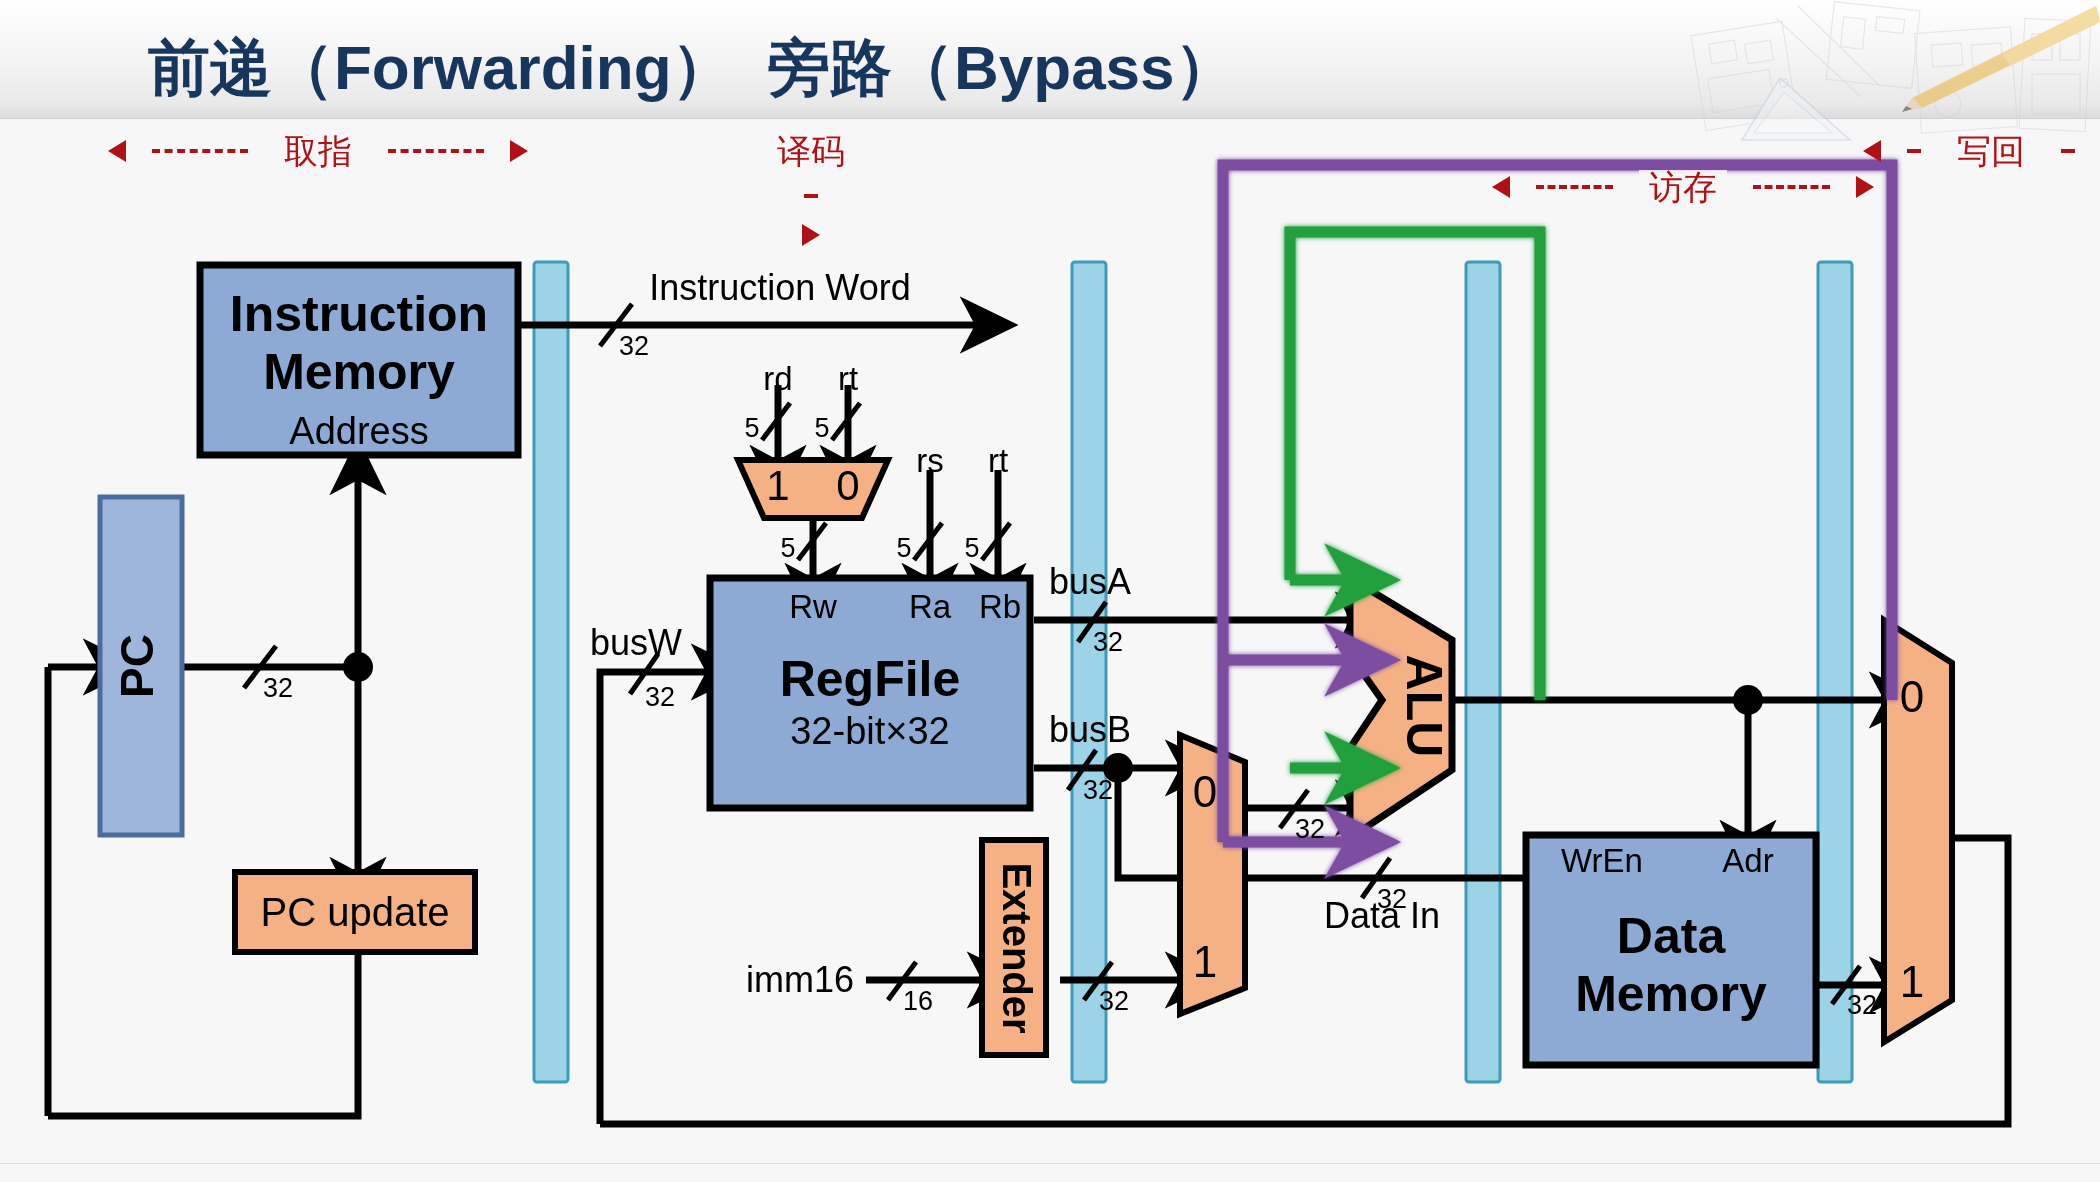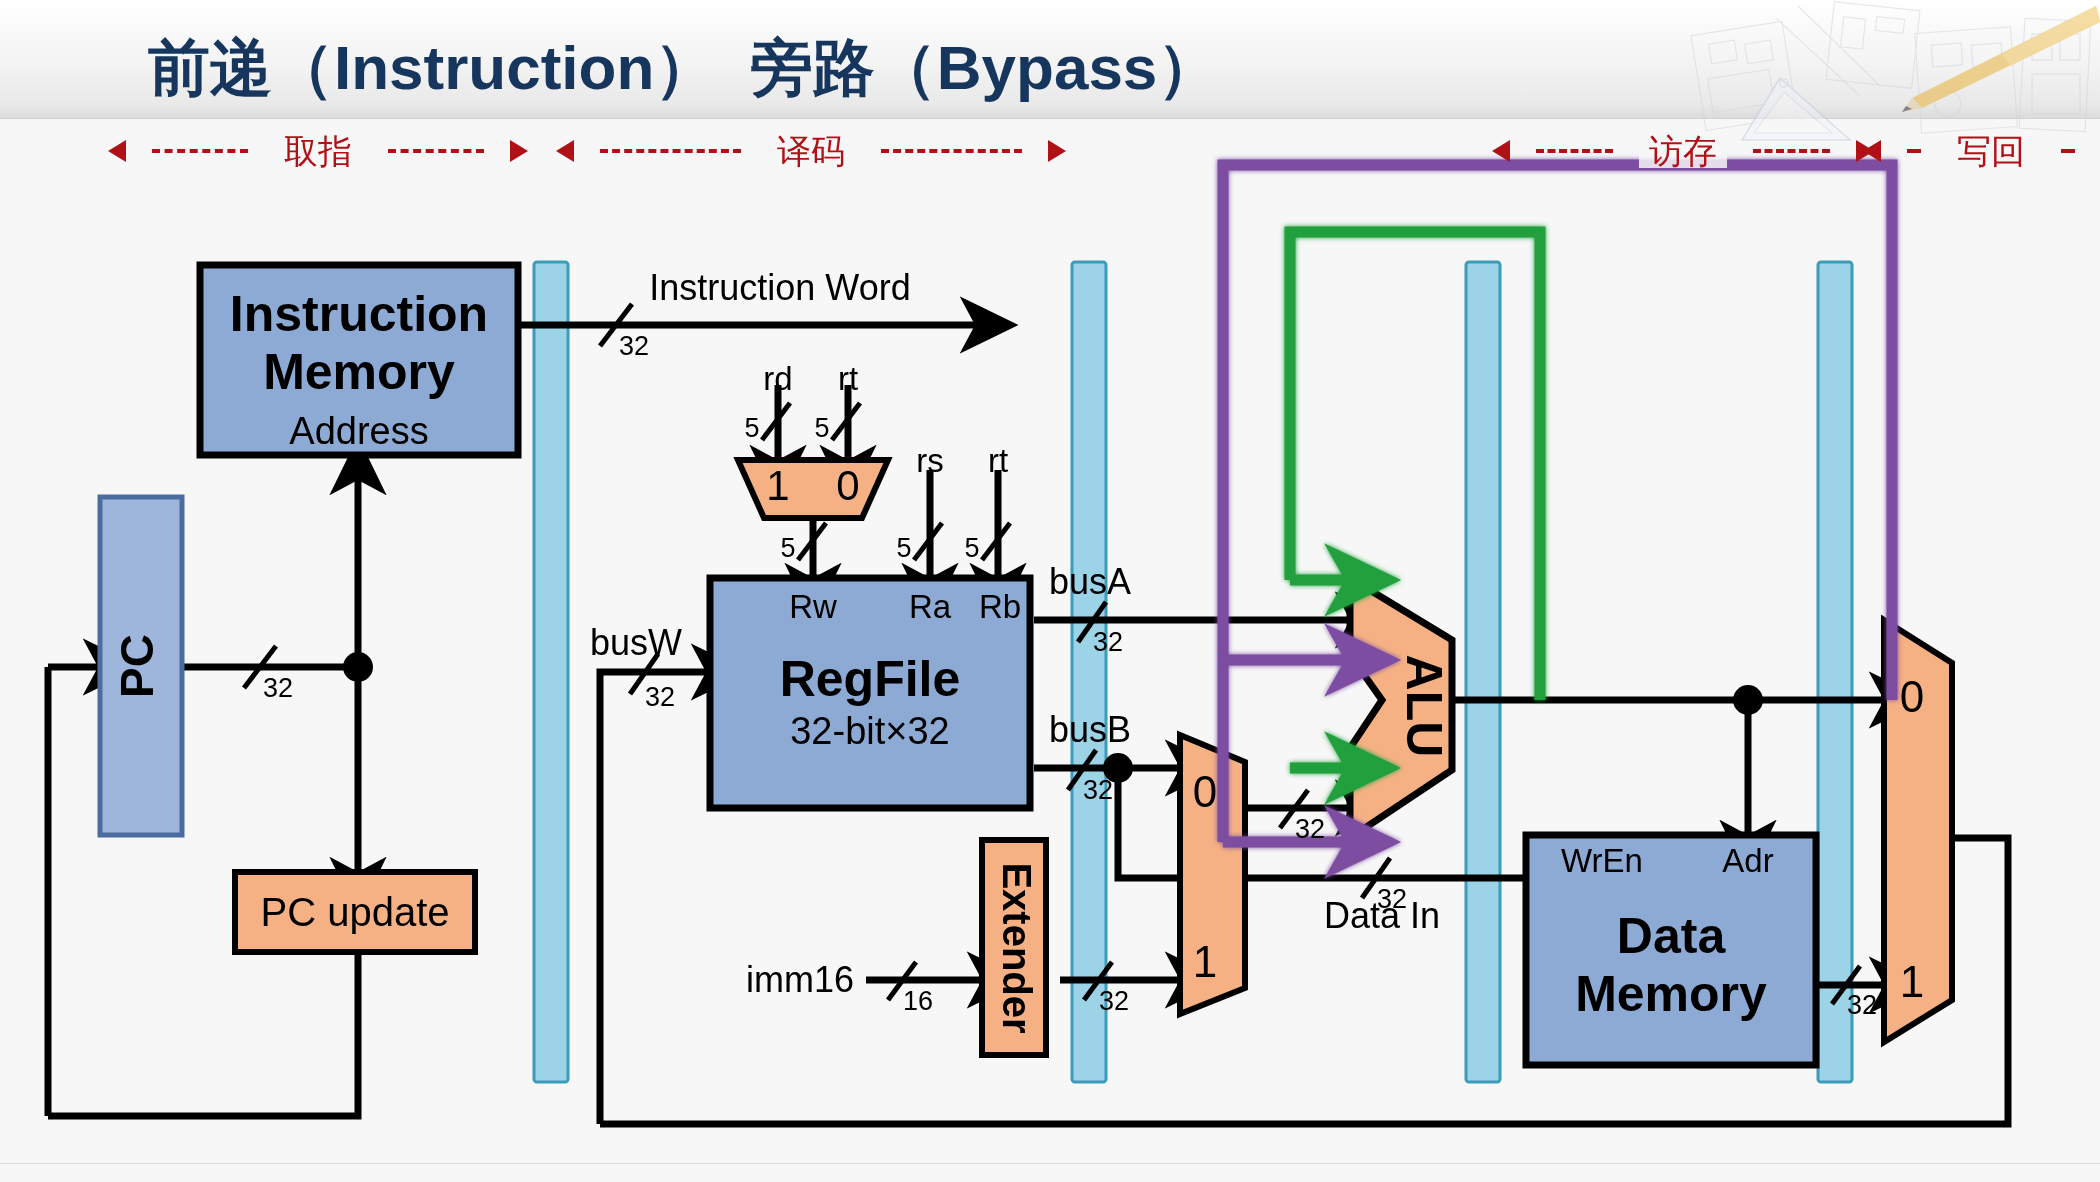--- a/index.html
+++ b/index.html
@@ -120,21 +120,21 @@
     font-family: "Liberation Sans", sans-serif;
     text-anchor: middle;
   }
 </style>
 </head>
 <body>
 
 <div id="page">
 
   <div id="title-bar">
-    <div id="title-text">前递（Instruction）  旁路（Bypass）</div>
+    <div id="title-text">前递（Forwarding）  旁路（Bypass）</div>
   </div>
 
   <div id="corner-art">
     <svg width="420" height="150" viewBox="0 0 420 150">
       <g stroke="#cfd3d8" stroke-width="1.2" fill="none" opacity="0.9">
         <rect x="18" y="28" width="92" height="96" transform="rotate(-9 64 76)"></rect>
         <rect x="30" y="42" width="26" height="20" transform="rotate(-9 43 52)"></rect>
         <rect x="66" y="42" width="26" height="20" transform="rotate(-9 79 52)"></rect>
         <rect x="30" y="74" width="62" height="34" transform="rotate(-9 61 91)"></rect>
         <rect x="150" y="6" width="86" height="78" transform="rotate(6 193 45)"></rect>
@@ -167,30 +167,30 @@
   </div>
 
   <div class="stage" style="left:108px;  width:420px;">
     <span class="arr left"></span>
     <span class="dashline"></span>
     <span class="lbl">取指</span>
     <span class="dashline"></span>
     <span class="arr right"></span>
   </div>
 
-  <div class="stage" style="left:556px;  width:510px;">
+  <div class="stage" style="left:556px;  width:510px;flex-direction:column;">
     <span class="arr left"></span>
     <span class="dashline"></span>
     <span class="lbl">译码</span>
     <span class="dashline"></span>
     <span class="arr right"></span>
   </div>
 
 
-  <div class="stage" style="left:1492px; width:382px;">
+  <div class="stage" style="left:1492px; width:382px;margin-top:36px;">
     <span class="arr left"></span>
     <span class="dashline"></span>
     <span class="lbl">访存</span>
     <span class="dashline"></span>
     <span class="arr right"></span>
   </div>
 
   <div class="stage" style="left:1892px; width:198px;">
     <span class="arr left"></span>
     <span class="dashline"></span>

